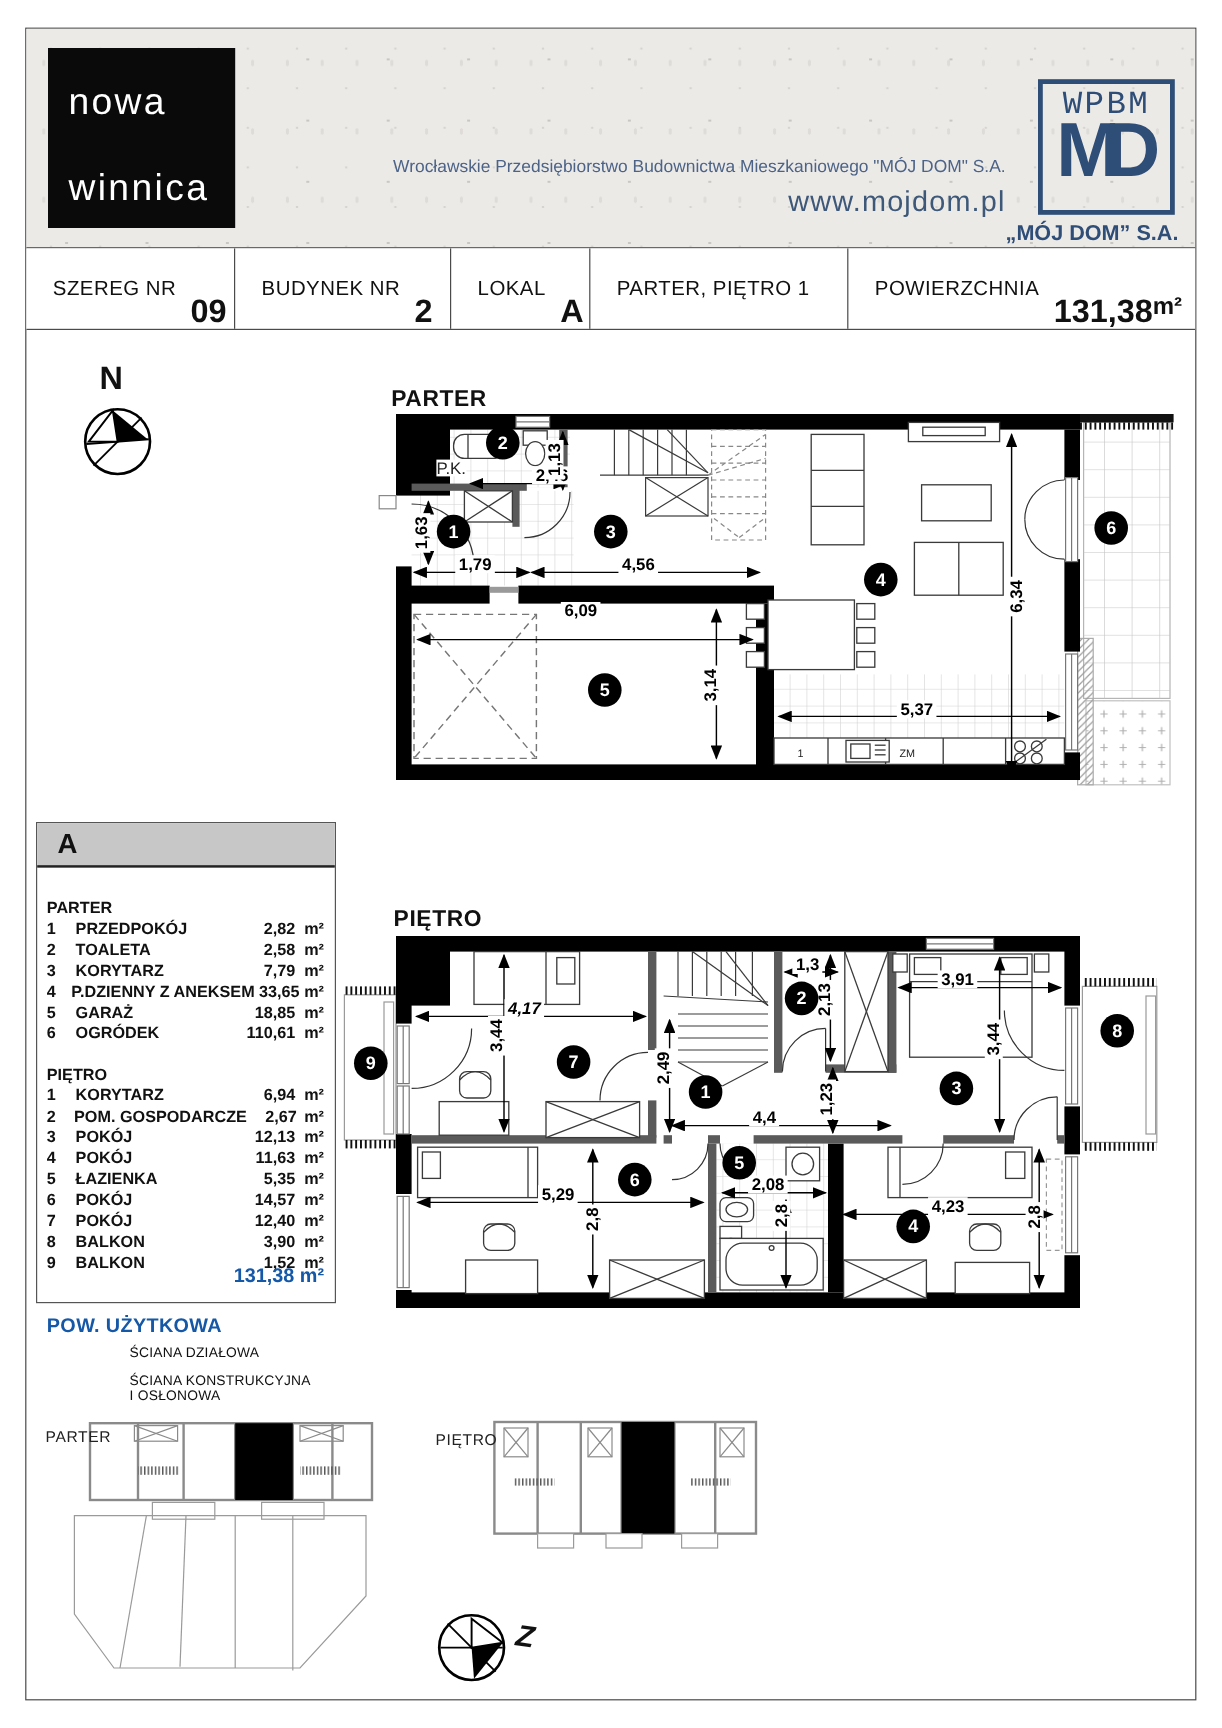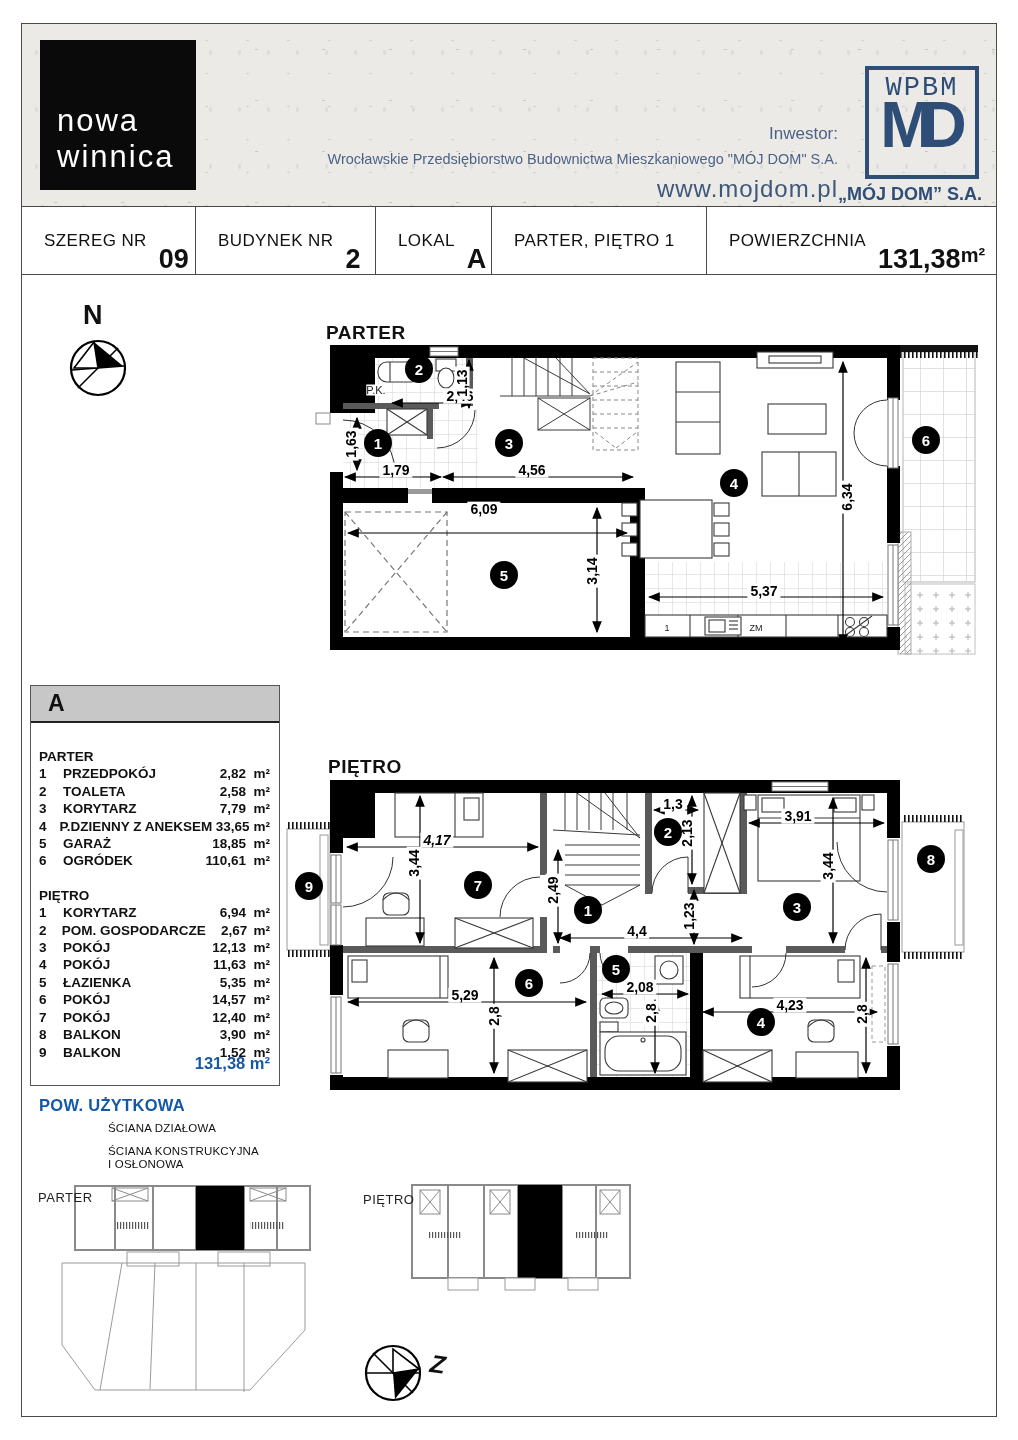--- a/index.html
+++ b/index.html
@@ -10,21 +10,21 @@
   
   .header { position:absolute; left:22px; top:24px; width:974px; height:183px;
     background-color:#eceae7;
     background-image:
       radial-gradient(#d6d4d0 1px, transparent 1.4px),
       radial-gradient(#c9c7c3 1px, transparent 1.3px),
       radial-gradient(#dedcd8 1.2px, transparent 1.6px);
     background-size:41px 33px, 67px 51px, 29px 57px;
     border-bottom:1px solid #4a4a4a; }
   .logo-nw { position:absolute; left:18px; top:16px; width:156px; height:150px; background:#0a0a0a;
-    color:#fff; display:flex; flex-direction:column; justify-content:flex-end; padding:0 0 16px 17px; }
+    color:#fff; display:flex; flex-direction:column; justify-content:flex-end; padding:0 0 16px 17px;gap:36px; }
   .logo-nw .l1, .logo-nw .l2 { font-size:31px; letter-spacing:2px; line-height:1.14; font-weight:400; }
   .inv { position:absolute; right:158px; top:100px; text-align:right; color:#4c6387; }
   .inv .inv-label { font-size:17px; }
   .inv .inv-name  { font-size:14.5px; margin-top:7px; white-space:nowrap; }
   .inv .inv-web   { font-size:24px; margin-top:8px; color:#3d5878; letter-spacing:1px; }
   .brand-box { position:absolute; right:17px; top:42px; width:114px; height:113px;
     border:4px solid #2e4d77; color:#2e4d77; text-align:center; }
   .brand-box .wpbm { font-size:27px; letter-spacing:2px; margin-top:3px;font-family:Liberation Mono, monospace; }
   .brand-box .md { font-size:64px; font-weight:bold; line-height:0.95; margin-top:-8px; letter-spacing:-13px;
     text-indent:-10px; }
@@ -84,21 +84,20 @@
 
 <div class="page" id="page">
   <div class="frame"></div>
 
   <div class="header">
     <div class="logo-nw">
       <div class="l1">nowa</div>
       <div class="l2">winnica</div>
     </div>
     <div class="inv">
-      <div class="inv-label">Inwestor:</div>
       <div class="inv-name">Wrocławskie Przedsiębiorstwo Budownictwa Mieszkaniowego "MÓJ DOM" S.A.</div>
       <div class="inv-web">www.mojdom.pl</div>
     </div>
     <div class="brand-box">
       <div class="wpbm">WPBM</div>
       <div class="md">MD</div>
     </div>
     <div class="brand-cap">„MÓJ DOM” S.A.</div>
   </div>
 
@@ -686,21 +685,21 @@
     <div class="bubble" style="left: 926px; top: 440px;">6</div>
     <div class="dim" style="left: 460px; top: 396px; transform: translate(-50%, -50%) rotate(0deg);">2,46</div>
     <div class="dim" style="left: 462px; top: 383px; transform: translate(-50%, -50%) rotate(-90deg);">1,13</div>
     <div class="dim" style="left: 351px; top: 444px; transform: translate(-50%, -50%) rotate(-90deg);">1,63</div>
     <div class="dim" style="left: 396px; top: 470px; transform: translate(-50%, -50%) rotate(0deg);">1,79</div>
     <div class="dim" style="left: 532px; top: 470px; transform: translate(-50%, -50%) rotate(0deg);">4,56</div>
     <div class="dim" style="left: 484px; top: 509px; transform: translate(-50%, -50%) rotate(0deg);">6,09</div>
     <div class="dim" style="left: 592px; top: 571px; transform: translate(-50%, -50%) rotate(-90deg);">3,14</div>
     <div class="dim" style="left: 764px; top: 591px; transform: translate(-50%, -50%) rotate(0deg);">5,37</div>
     <div class="dim" style="left: 847px; top: 497px; transform: translate(-50%, -50%) rotate(-90deg);">6,34</div>
-    <div class="ann" style="left: 376px; top: 390px; font-size: 11px;">P.K.</div>
+    <div class="ann" style="left: 376px; top: 390px; font-size: 14px;">P.K.</div>
     <div class="ann" style="left: 667px; top: 628px; font-size: 9px;">1</div>
     <div class="ann" style="left: 756px; top: 628px; font-size: 9px;">ZM</div>
     <div class="bubble" style="left: 309px; top: 886px;">9</div>
     <div class="bubble" style="left: 478px; top: 885px;">7</div>
     <div class="bubble" style="left: 588px; top: 910px;">1</div>
     <div class="bubble" style="left: 668px; top: 832px;">2</div>
     <div class="bubble" style="left: 797px; top: 907px;">3</div>
     <div class="bubble" style="left: 931px; top: 859px;">8</div>
     <div class="bubble" style="left: 529px; top: 983px;">6</div>
     <div class="bubble" style="left: 616px; top: 969px;">5</div>

